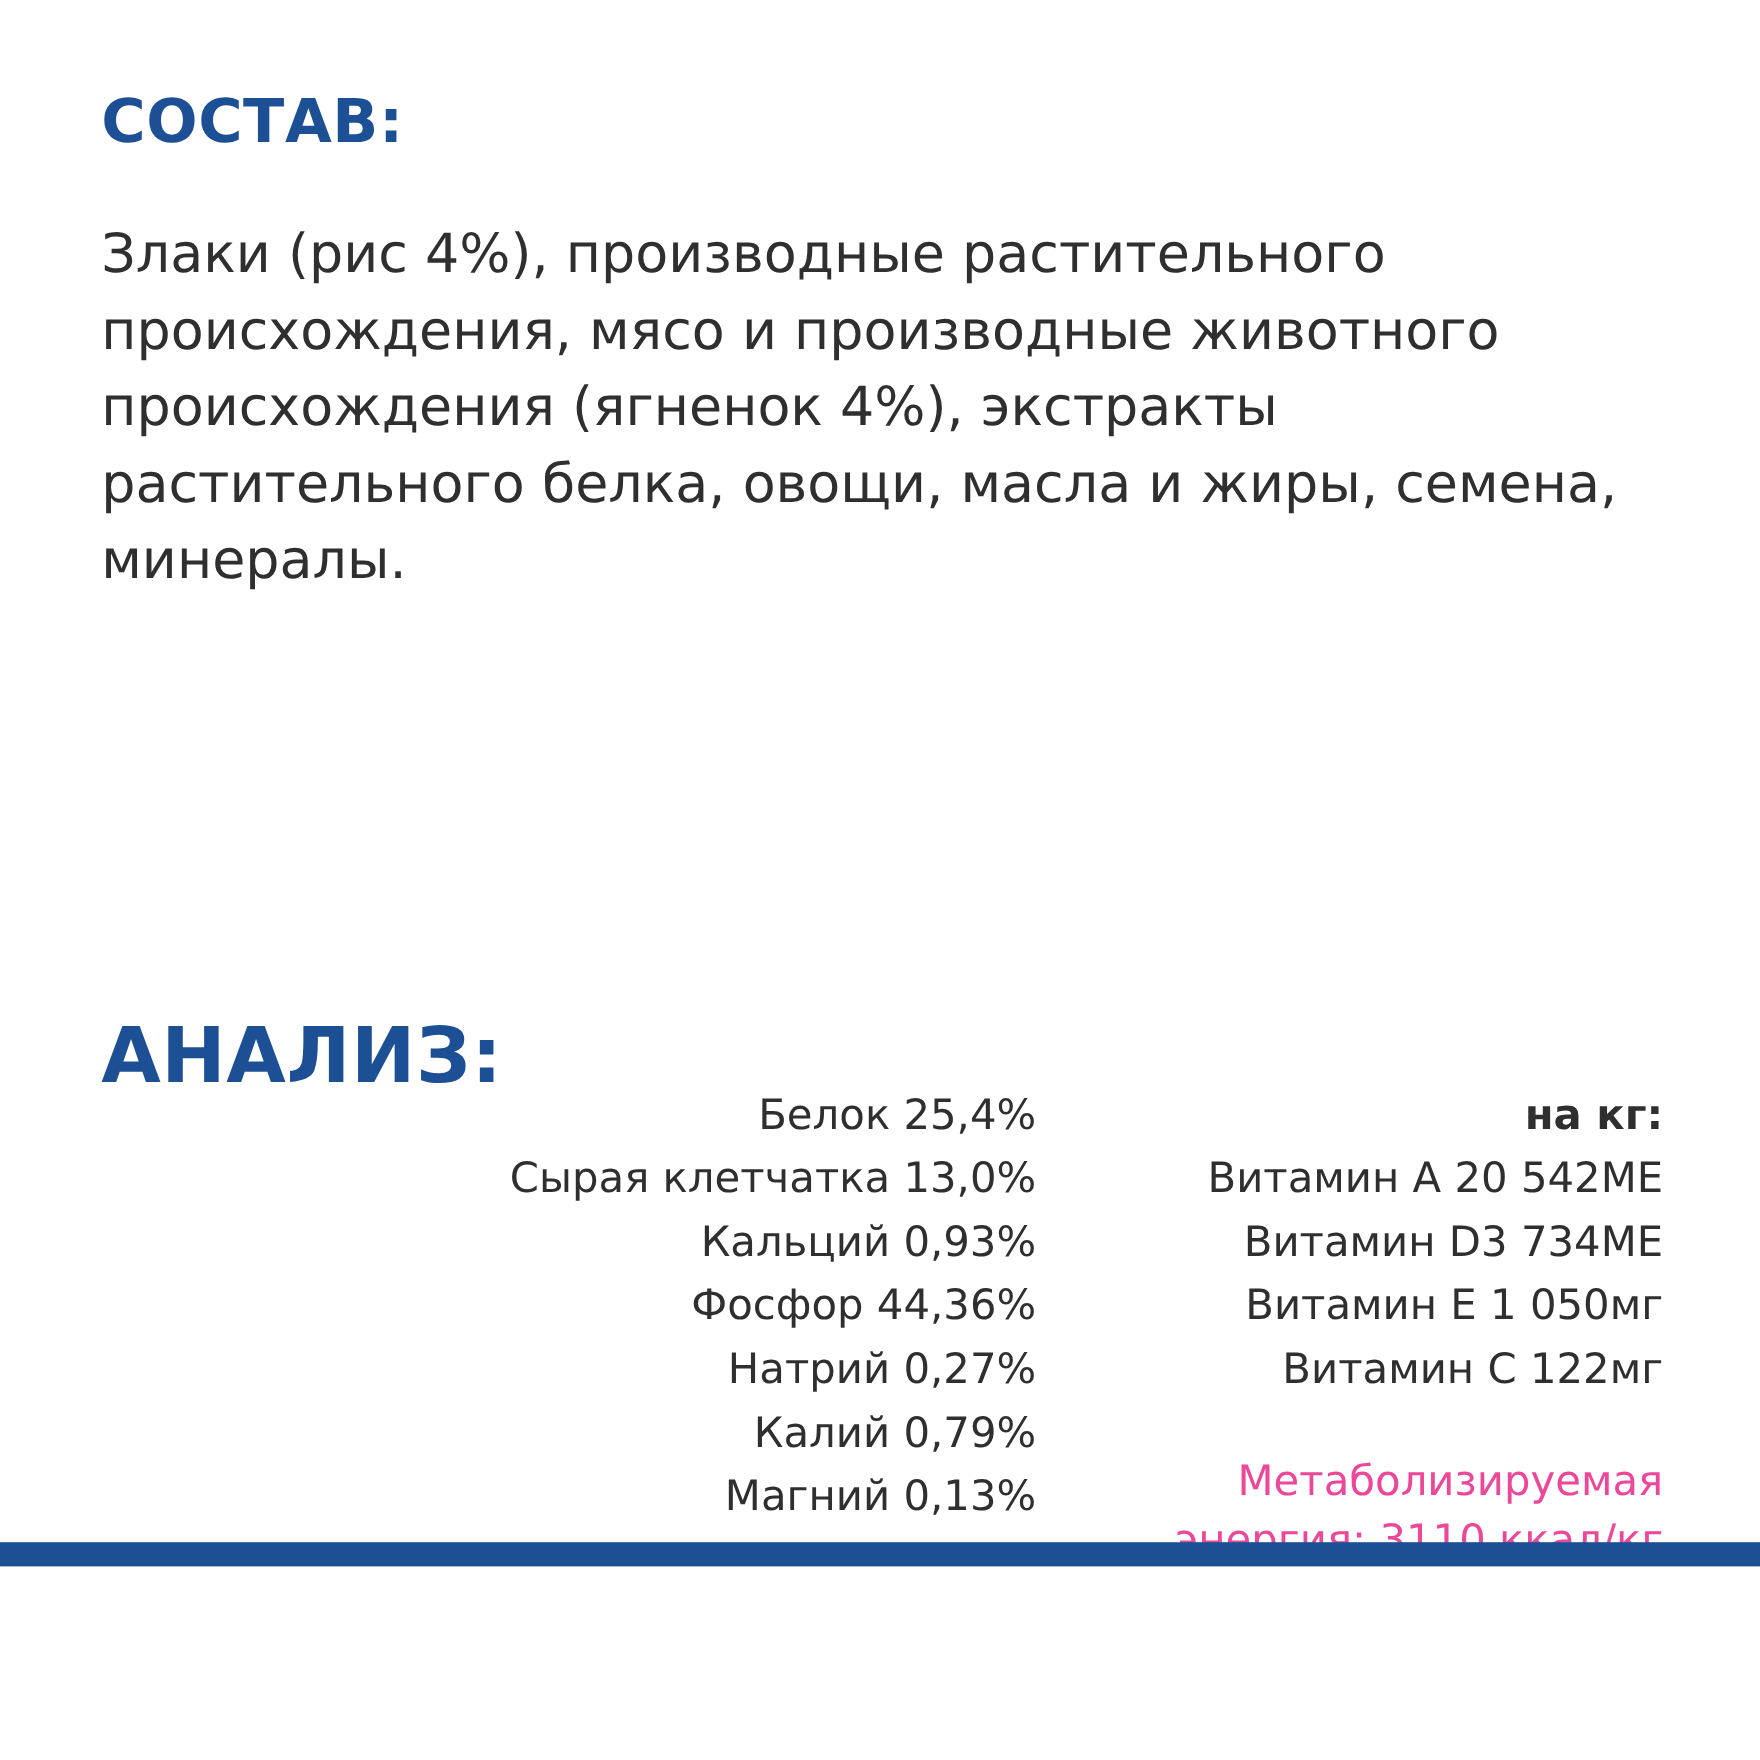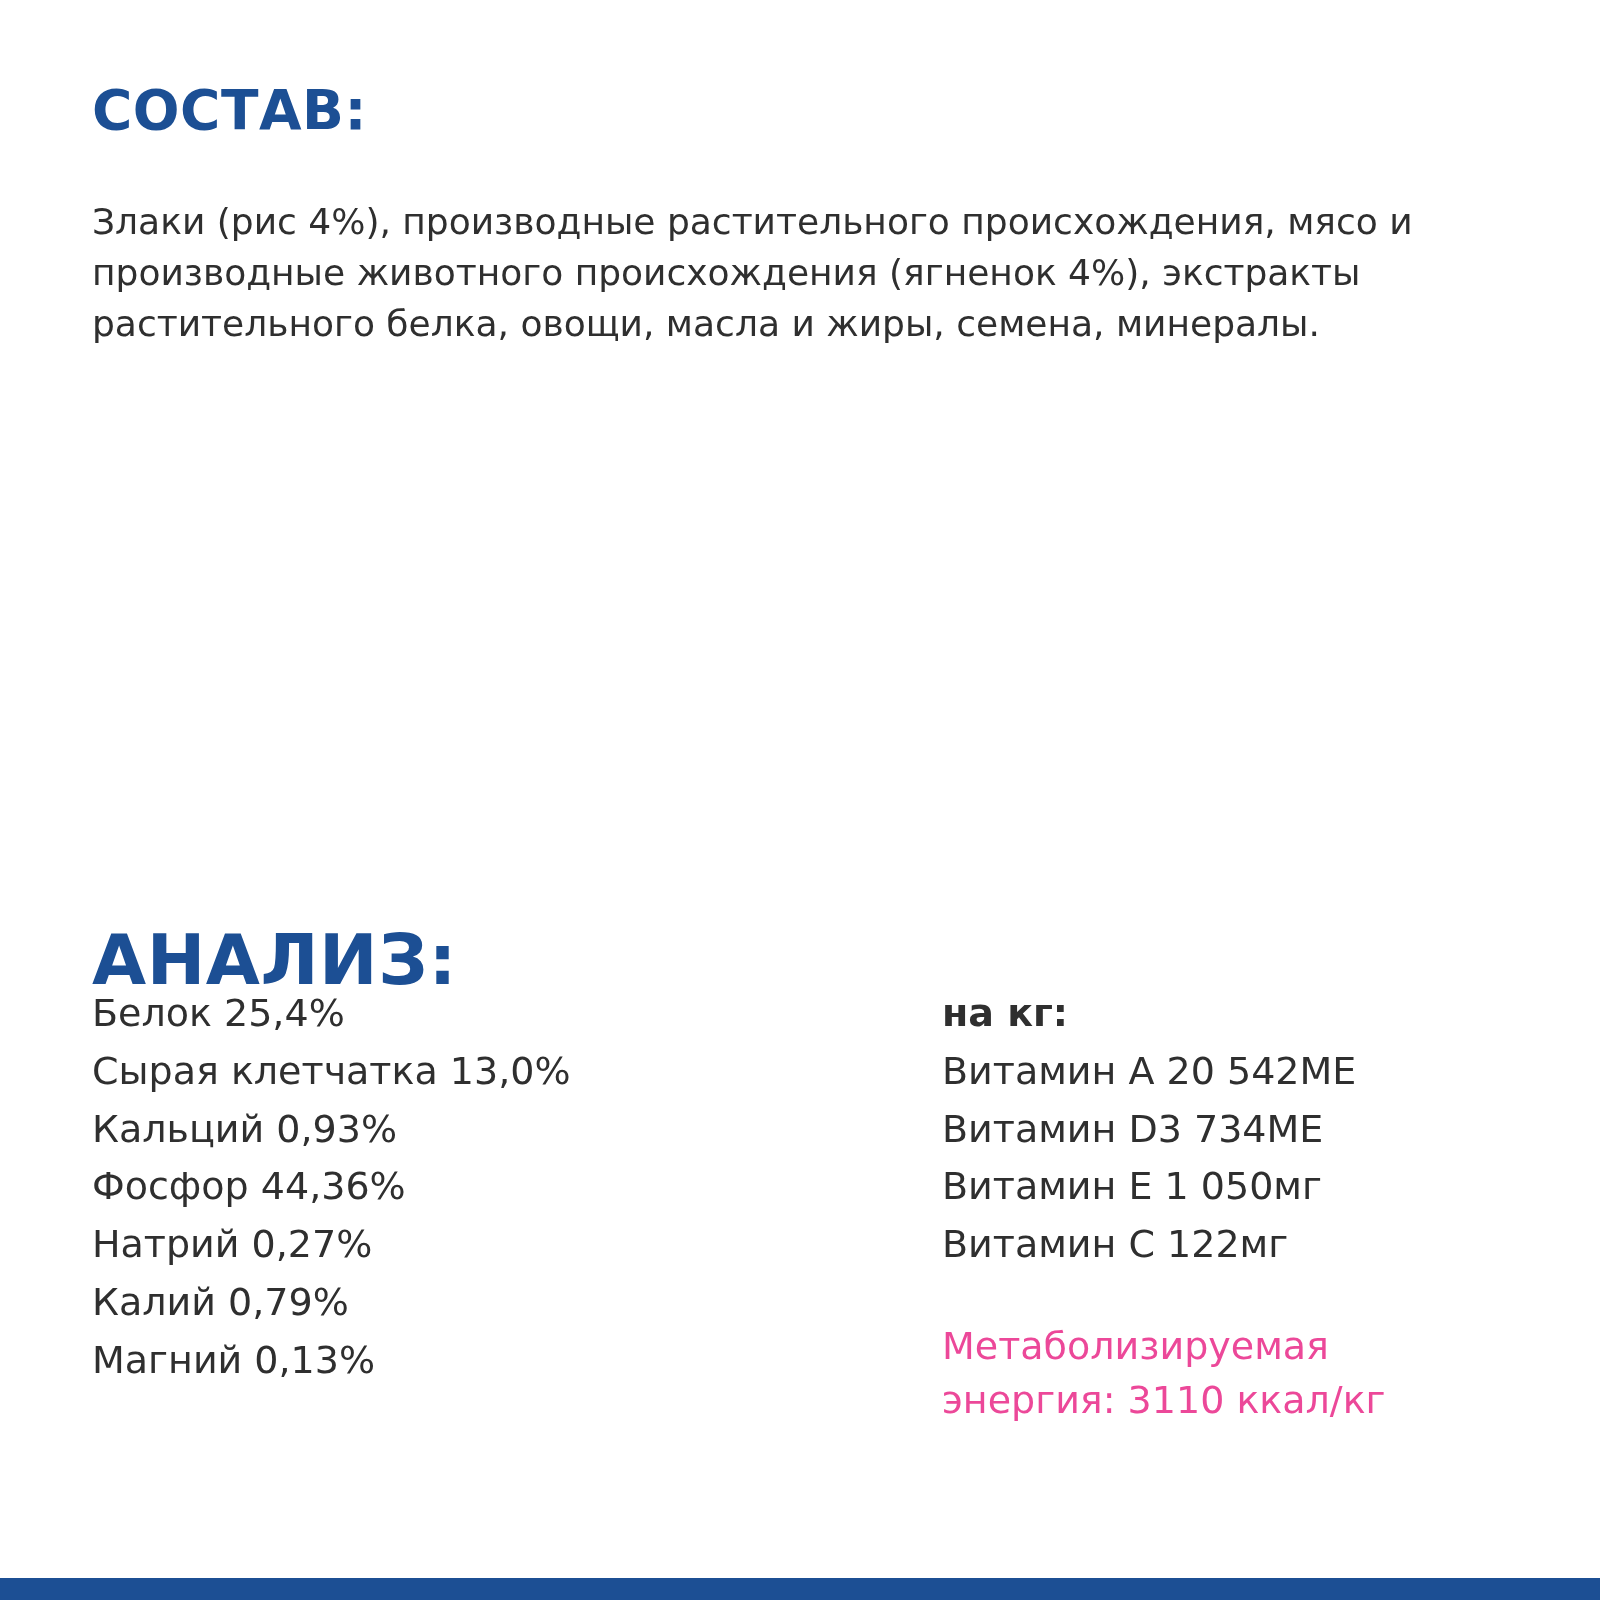--- a/index.html
+++ b/index.html
@@ -12,21 +12,21 @@
     background: #ffffff;
     font-family: "DejaVu Sans", "Liberation Sans", sans-serif;
     color: #2b2b2b;
     overflow: hidden;
     position: relative;
   }
   .page {
     position: absolute;
     left: 0; top: 0;
     width: 1600px;
-    height: 1600px;
+    height: 1424px;
     box-sizing: border-box;
   }
   .section-heading {
     position: absolute;
     font-weight: 700;
     color: #1c4f94;
     letter-spacing: 0.5px;
   }
   #composition-heading {
     left: 92px;
@@ -37,37 +37,38 @@
     left: 92px;
     top: 900px;
     font-size: 70px;
     margin-top: 19px;
   }
   #composition-text {
     position: absolute;
     left: 92px;
     top: 196px;
     width: 1400px;
-    font-size: 36px;
+    font-size: 49px;
     line-height: 1.42;
     color: #2f2f2f;
     font-weight: 400;
   }
   .analysis-columns {
     position: absolute;
     left: 92px;
     top: 985px;
     width: 1420px;
     display: flex;
     flex-direction: row;
     gap: 0px;
   }
   .analysis-col {
     display: flex;
     flex-direction: column;
+    align-items: flex-end;
   }
   .col-left {
     width: 850px;
   }
   .col-right {
     width: 570px;
   }
   .analysis-line {
     font-size: 38px;
     line-height: 1.52;

